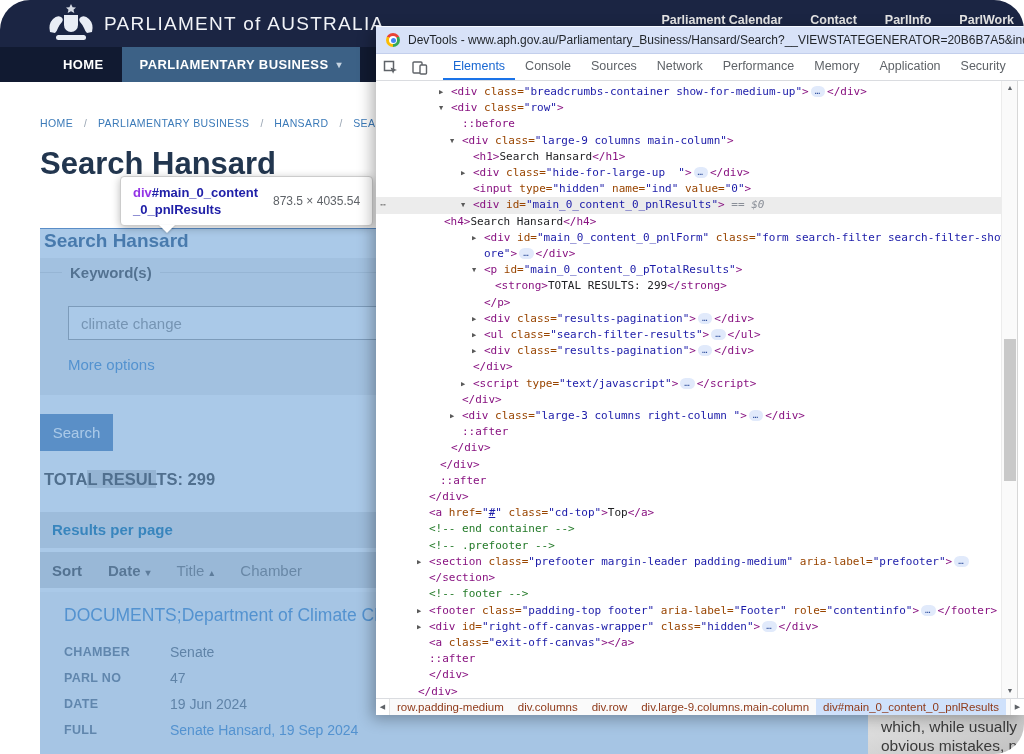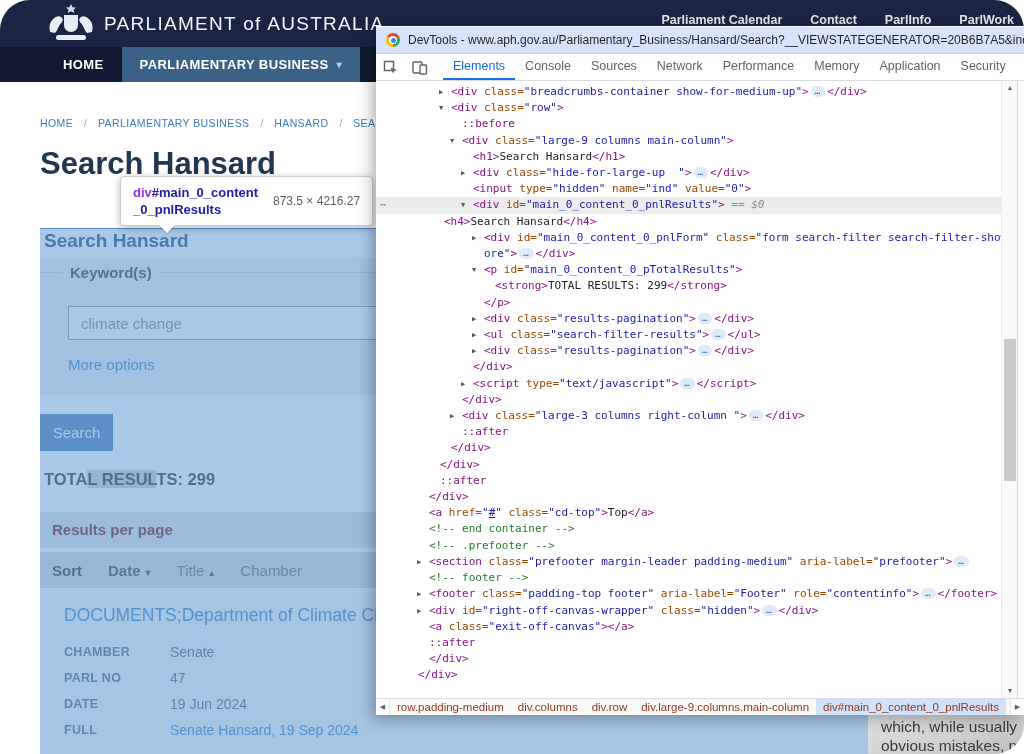--- a/index.html
+++ b/index.html
@@ -26,21 +26,21 @@
   .formbox { position:absolute; left:40px; top:258px; width:830px; height:137px; background:#ededed; }
   .formbox .legend-line { position:absolute; left:0; right:0; top:14px; border-top:1px solid #d2d2d2; }
   .formbox .keyword-label { position:absolute; left:22px; top:6px; background:#ededed; padding:0 8px; font-size:15px; font-weight:bold; color:#3f3f3f; }
   .keyword-input { position:absolute; left:28px; top:48px; width:720px; height:34px; border:1px solid #9a9a9a; background:#fff; font-family:"Liberation Sans",sans-serif; font-size:15px; color:#333; padding:0 12px; }
   .keyword-input::placeholder { color:#8a8a8a; }
   .more-options { position:absolute; left:28px; top:98px; color:#3f86c9; font-size:15px; text-decoration:none; }
   .search-btn { position:absolute; left:40px; top:414px; width:73px; height:37px; background:#4e7fb5; color:#fff; border:none; font-family:"Liberation Sans",sans-serif; font-size:15px; }
   .total { position:absolute; left:44px; top:470px; font-size:16.5px; font-weight:bold; color:#383838; }
   .total .hl { background:rgba(110,110,110,.32); }
   .rpp-bar { position:absolute; left:40px; top:512px; width:830px; height:36px; background:#e2e2e2; }
-  .rpp-label { position:absolute; left:12px; top:9px; font-size:15px; font-weight:bold; color:#7f1d1d; }
+  .rpp-label { position:absolute; left:12px; top:9px; font-size:15px; font-weight:bold; color:#0369a1; }
   .rpp-select { position:absolute; left:130px; top:6px; width:46px; height:24px; border:1px solid #a5a5a5; background:#f9f9f9; font-size:13px; color:#979797; display:flex; align-items:center; gap:5px;margin-top:40px; }
   .rpp-caret { font-size:9px; color:#666; }
   .sort-bar { position:absolute; left:40px; top:552px; width:830px; height:36px; background:#dadada; display:flex; align-items:center; gap:26px; padding-left:12px; font-size:15px; }
   .sort-title { font-weight:bold; color:#3d3d3d; }
   .sort-active { font-weight:bold; color:#4a4a4a;text-align:center; }
   .sort-muted { color:#6e6e6e; }
   .sort-caret { font-size:10px; margin-left:5px; color:#555; }
   .card { position:absolute; left:40px; top:592px; width:830px; height:162px; background:#f6f6f6; }
   .card-title { position:absolute; left:24px; top:13px; font-size:17.5px; color:#3f86c9; text-decoration:none; white-space:nowrap; }
   .card-fields { position:absolute; left:24px; top:47px; right:20px; }
@@ -197,21 +197,21 @@
     <div class="overlay"></div>
   </div>
 
   <div class="bgwin" id="bgWin">
       <div class="bgwin-line">which, while usually</div>
       <div class="bgwin-line">obvious mistakes, ne</div>
     </div>
 
   <div class="tooltip">
     <span class="tt-selector"><span class="tt-tag">div</span><span class="tt-id">#main_0_content_0_pnlResults</span></span>
-    <span class="tt-dims">873.5 × 4216.27</span>
+    <span class="tt-dims">873.5 × 4035.54</span>
     <span class="tt-pointer"></span>
   </div>
 
   <div class="devtools">
     <div class="dt-titlebar">
       <span class="chrome">
           <span class="chrome-ring">
             <span class="chrome-dot"></span>
           </span>
         </span>
@@ -267,20 +267,21 @@
         <div class="ln" style="padding-left: 74px;"><span class="ar">▶</span><span class="sg-t">&lt;div</span><span class="sg-an"> class=</span><span class="sg-av">"large-3 columns right-column "</span><span class="sg-t">&gt;</span><span class="pill">…</span><span class="sg-t">&lt;/div&gt;</span></div>
         <div class="ln" style="padding-left: 74px;"><span class="ar"></span><span class="sg-ps">::after</span></div>
         <div class="ln" style="padding-left: 63px;"><span class="ar"></span><span class="sg-t">&lt;/div&gt;</span></div>
         <div class="ln" style="padding-left: 52px;"><span class="ar"></span><span class="sg-t">&lt;/div&gt;</span></div>
         <div class="ln" style="padding-left: 52px;"><span class="ar"></span><span class="sg-ps">::after</span></div>
         <div class="ln" style="padding-left: 41px;"><span class="ar"></span><span class="sg-t">&lt;/div&gt;</span></div>
         <div class="ln" style="padding-left: 41px;"><span class="ar"></span><span class="sg-t">&lt;a</span><span class="sg-an"> href=</span><span class="sg-av">"</span><span class="sg-u">#</span><span class="sg-av">"</span><span class="sg-an"> class=</span><span class="sg-av">"cd-top"</span><span class="sg-t">&gt;</span><span class="sg-tx">Top</span><span class="sg-t">&lt;/a&gt;</span></div>
         <div class="ln" style="padding-left: 41px;"><span class="ar"></span><span class="sg-cm">&lt;!-- end container --&gt;</span></div>
         <div class="ln" style="padding-left: 41px;"><span class="ar"></span><span class="sg-cm">&lt;!-- .prefooter --&gt;</span></div>
         <div class="ln" style="padding-left: 41px;"><span class="ar">▶</span><span class="sg-t">&lt;section</span><span class="sg-an"> class=</span><span class="sg-av">"prefooter margin-leader padding-medium"</span><span class="sg-an"> aria-label=</span><span class="sg-av">"prefooter"</span><span class="sg-t">&gt;</span><span class="pill">…</span></div>
+        <div class="ln" style="padding-left: 41px;"><span class="ar"></span><span class="sg-t">&lt;/section&gt;</span></div>
         <div class="ln" style="padding-left: 41px;"><span class="ar"></span><span class="sg-cm">&lt;!-- footer --&gt;</span></div>
         <div class="ln" style="padding-left: 41px;"><span class="ar">▶</span><span class="sg-t">&lt;footer</span><span class="sg-an"> class=</span><span class="sg-av">"padding-top footer"</span><span class="sg-an"> aria-label=</span><span class="sg-av">"Footer"</span><span class="sg-an"> role=</span><span class="sg-av">"contentinfo"</span><span class="sg-t">&gt;</span><span class="pill">…</span><span class="sg-t">&lt;/footer&gt;</span></div>
         <div class="ln" style="padding-left: 41px;"><span class="ar">▶</span><span class="sg-t">&lt;div</span><span class="sg-an"> id=</span><span class="sg-av">"right-off-canvas-wrapper"</span><span class="sg-an"> class=</span><span class="sg-av">"hidden"</span><span class="sg-t">&gt;</span><span class="pill">…</span><span class="sg-t">&lt;/div&gt;</span></div>
         <div class="ln" style="padding-left: 41px;"><span class="ar"></span><span class="sg-t">&lt;a</span><span class="sg-an"> class=</span><span class="sg-av">"exit-off-canvas"</span><span class="sg-t">&gt;</span><span class="sg-t">&lt;/a&gt;</span></div>
         <div class="ln" style="padding-left: 41px;"><span class="ar"></span><span class="sg-ps">::after</span></div>
         <div class="ln" style="padding-left: 41px;"><span class="ar"></span><span class="sg-t">&lt;/div&gt;</span></div>
         <div class="ln" style="padding-left: 30px;"><span class="ar"></span><span class="sg-t">&lt;/div&gt;</span></div>
       </div>
     <div class="dt-scrollbar">
       <span class="sb-up">▲</span>

